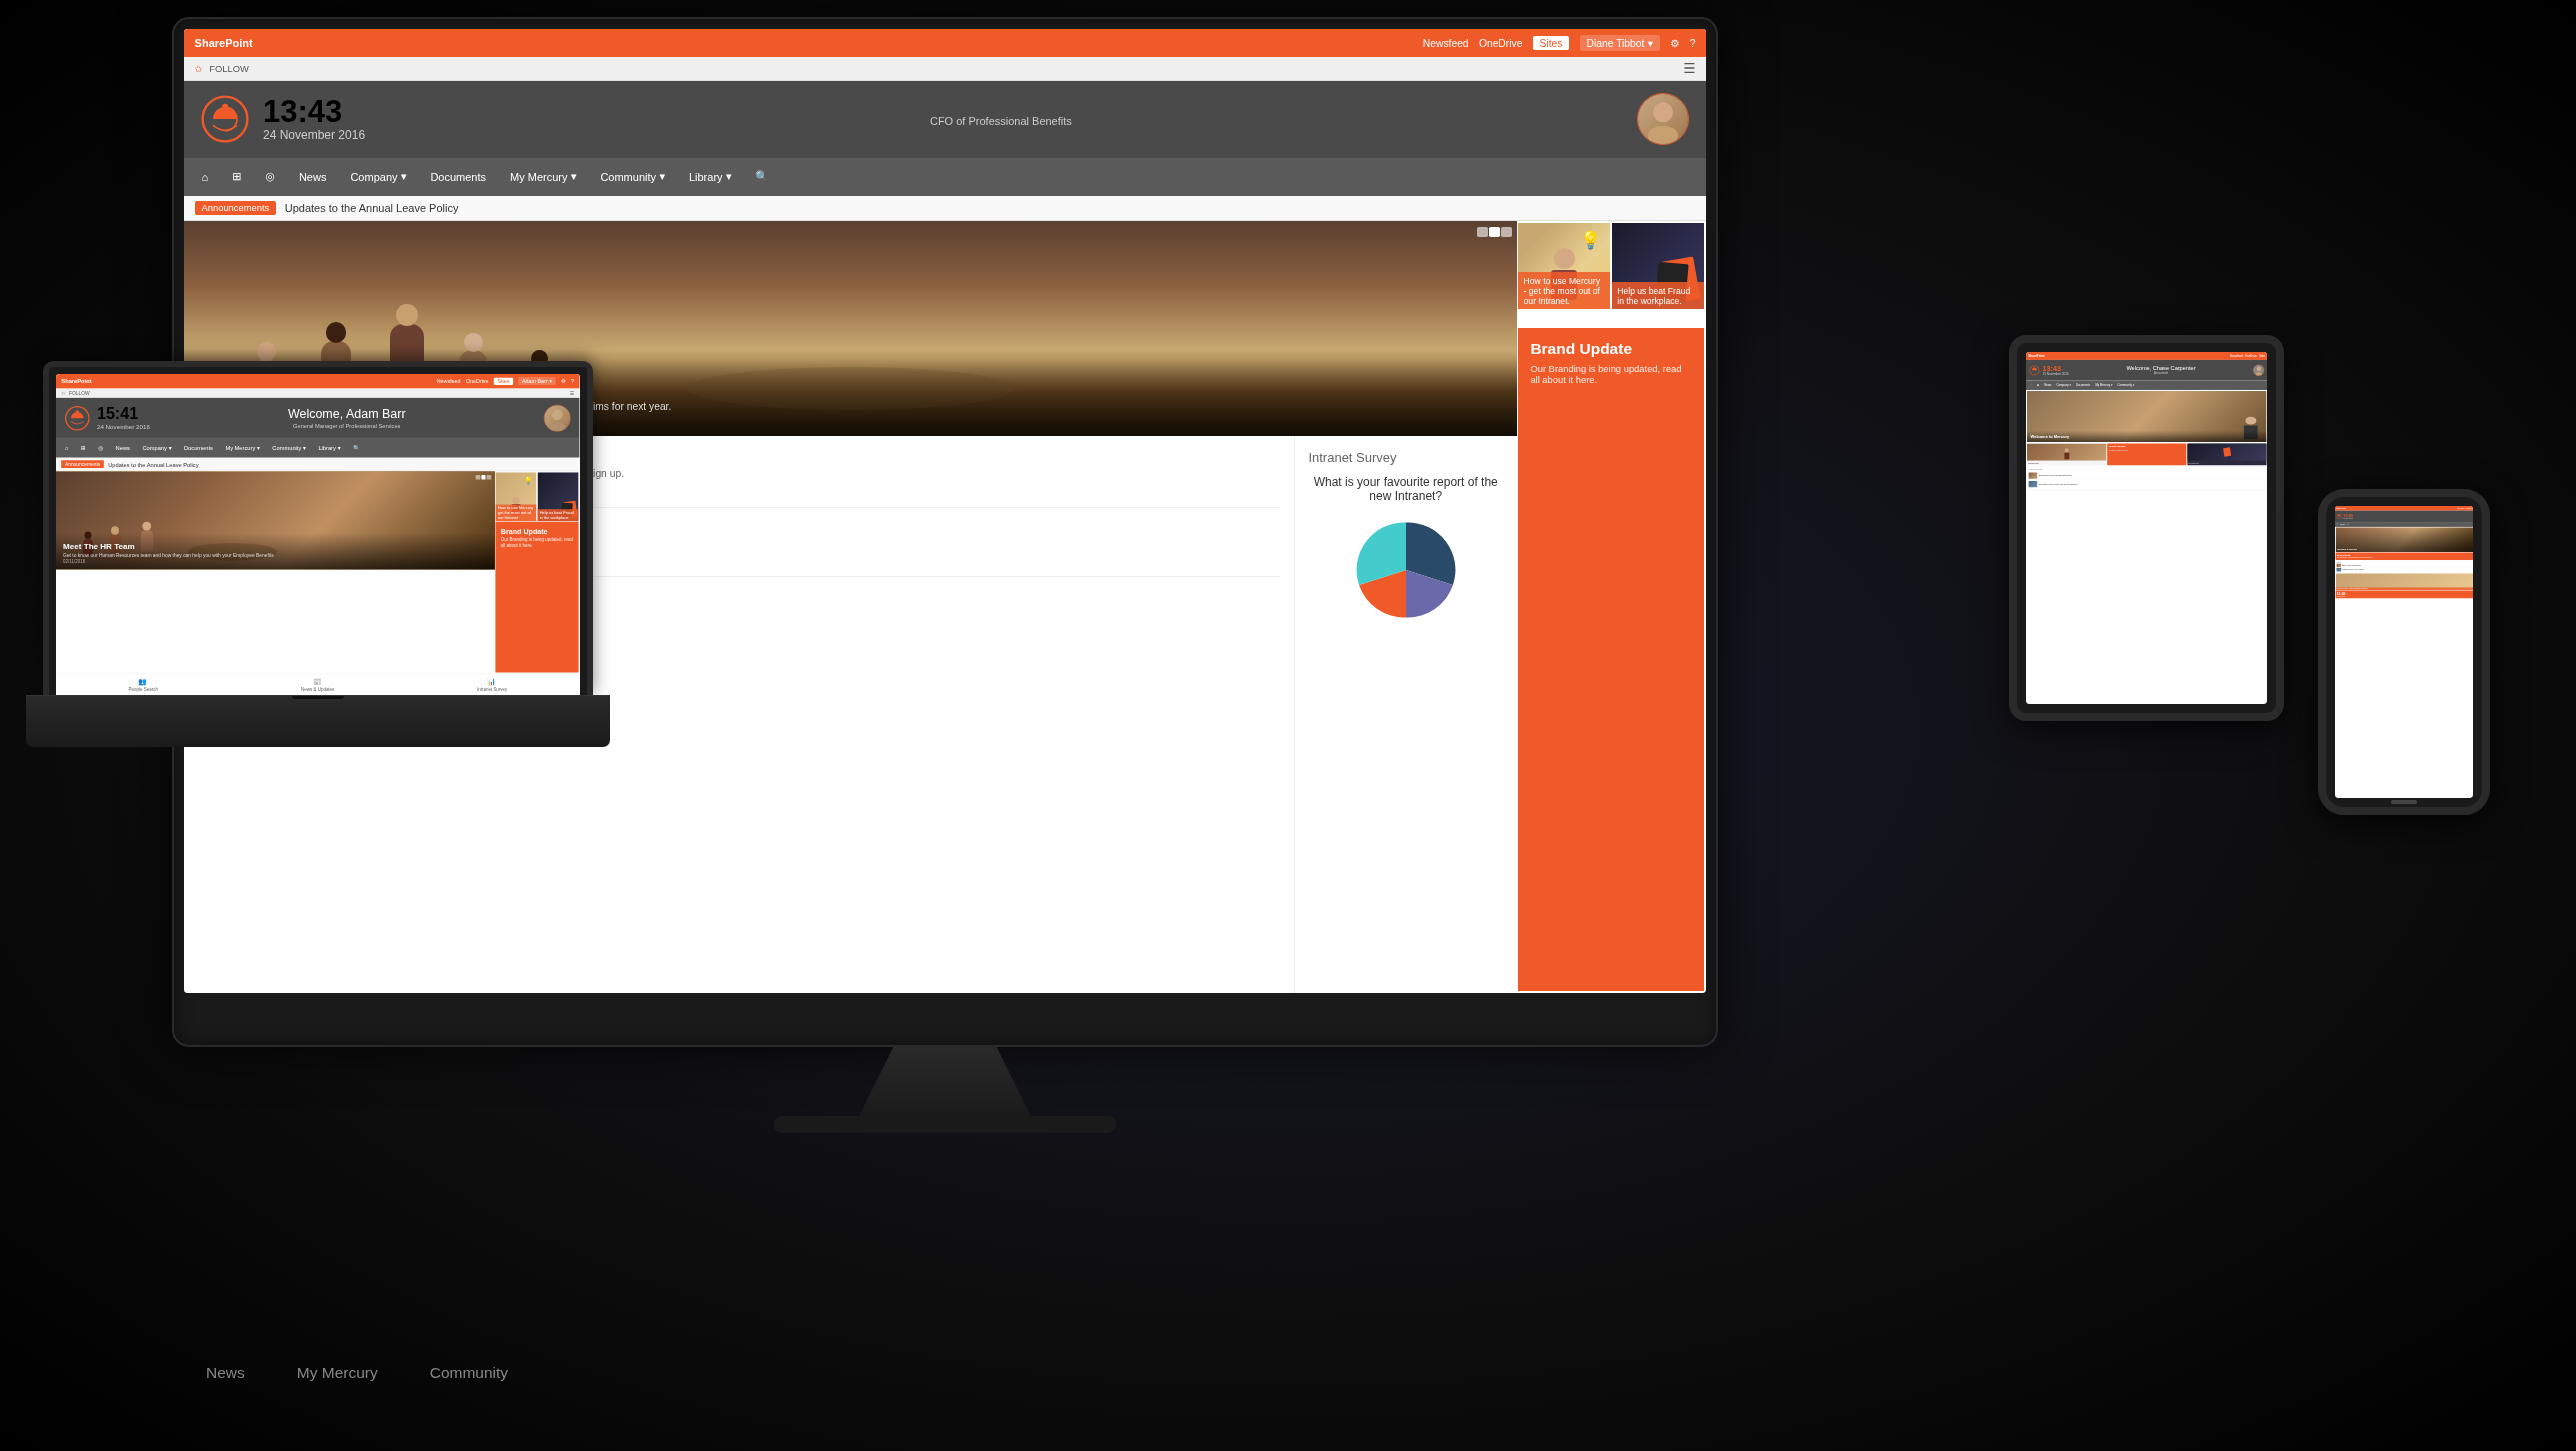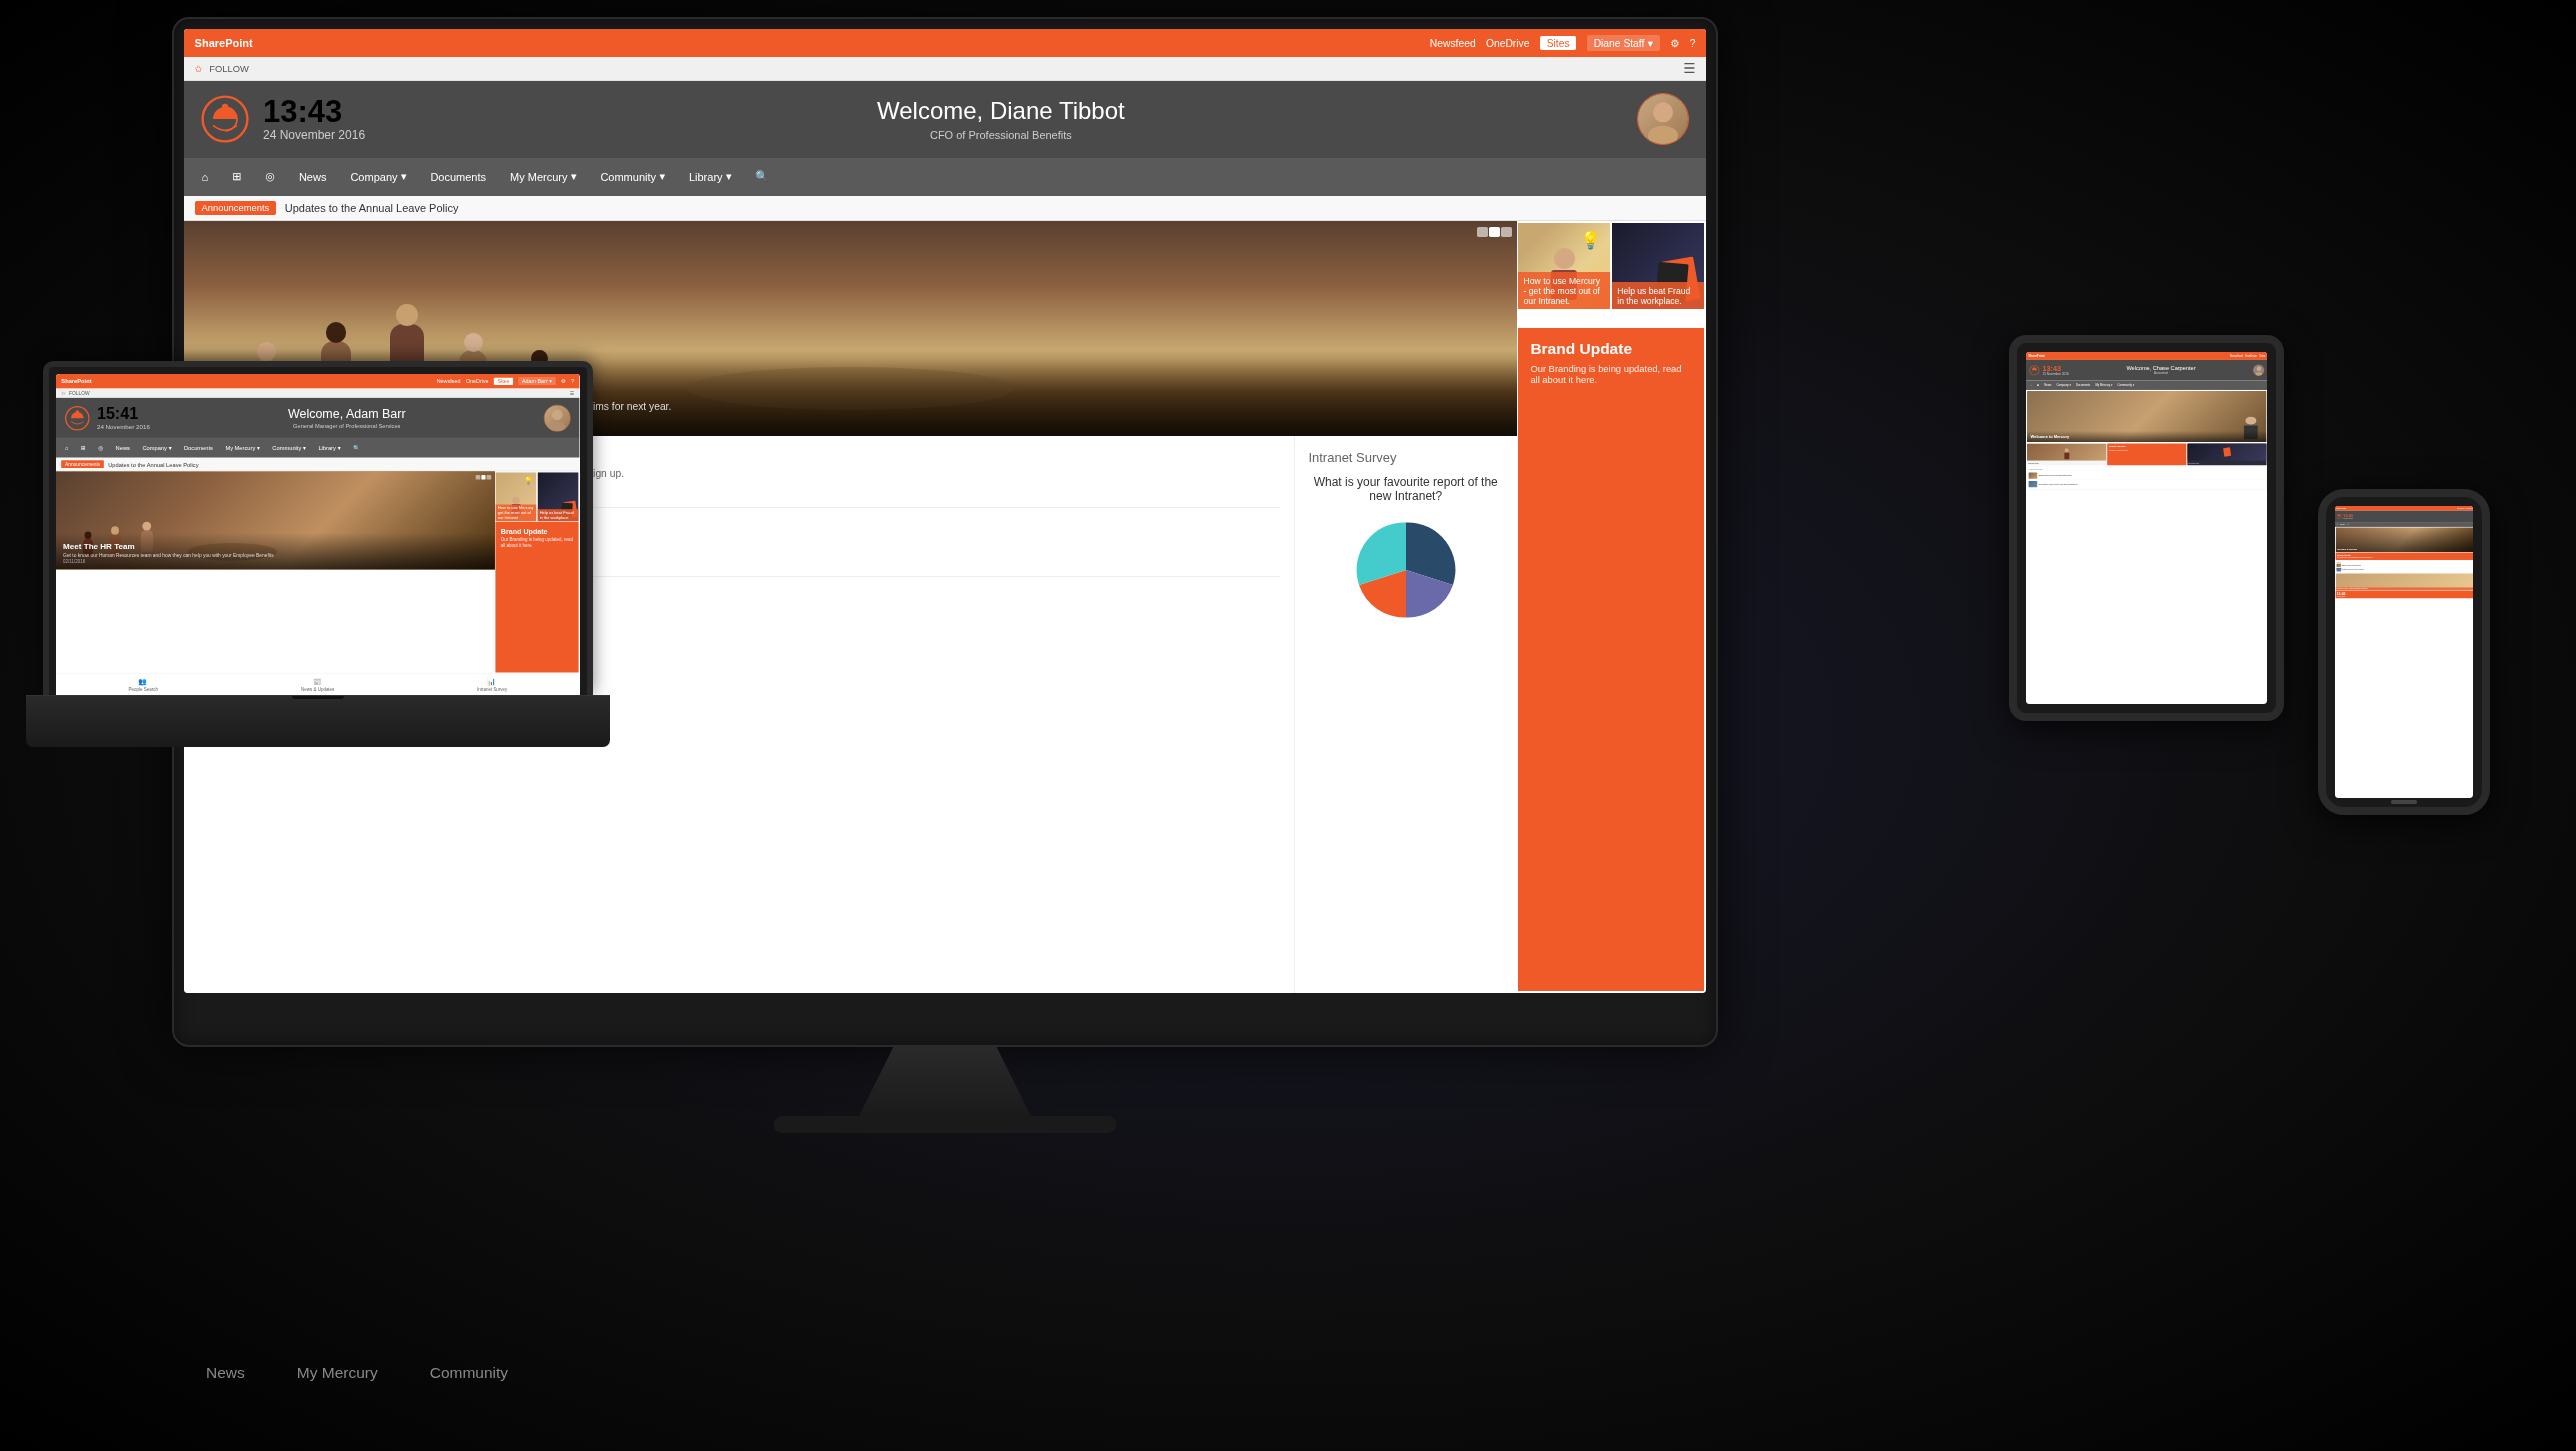--- a/index.html
+++ b/index.html
@@ -714,21 +714,21 @@
 
       <div class="sp-screen-full">
 
         <div class="sp-topbar">
           <span class="sp-topbar-left">SharePoint</span>
           <div class="sp-topbar-right">
             <a>Newsfeed</a>
             <a>OneDrive</a>
             <span class="active-tab">Sites</span>
             <span class="user-btn">
-              <span>Diane Staff</span>
+              <span>Diane Tibbot</span>
               <span>▾</span>
             </span>
             <span>⚙</span>
             <span>?</span>
           </div>
         </div>
 
         <div class="follow-bar">
           <span class="follow-star">✩</span>
           <span>FOLLOW</span>
@@ -745,21 +745,20 @@
                 <circle cx="30" cy="15" r="4" fill="#f05a28"></circle>
                 <path d="M 15 38 Q 30 50 45 38" stroke="#f05a28" stroke-width="2" fill="none"></path>
               </svg>
             </div>
             <div>
               <div class="sp-time">13:43</div>
               <div class="sp-date">24 November 2016</div>
             </div>
           </div>
           <div class="sp-welcome">
-            <div class="sp-welcome-name">Welcome, Diane Tibbot</div>
             <div class="sp-welcome-role">CFO of Professional Benefits</div>
           </div>
           <div class="sp-avatar">
             <div class="sp-avatar-inner">
 
               <svg viewBox="0 0 60 60" width="52" height="52">
                 <circle cx="30" cy="22" r="12" fill="#d4a882"></circle>
                 <ellipse cx="30" cy="50" rx="18" ry="12" fill="#c8a070"></ellipse>
               </svg>
             </div>

